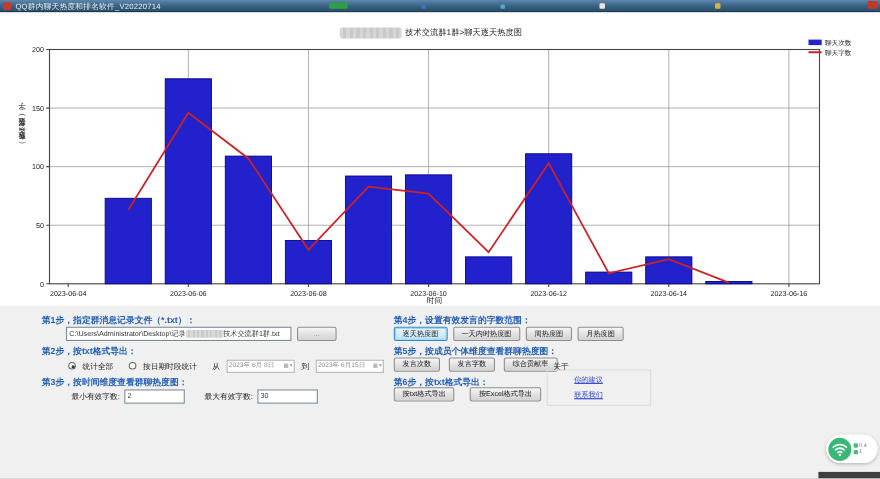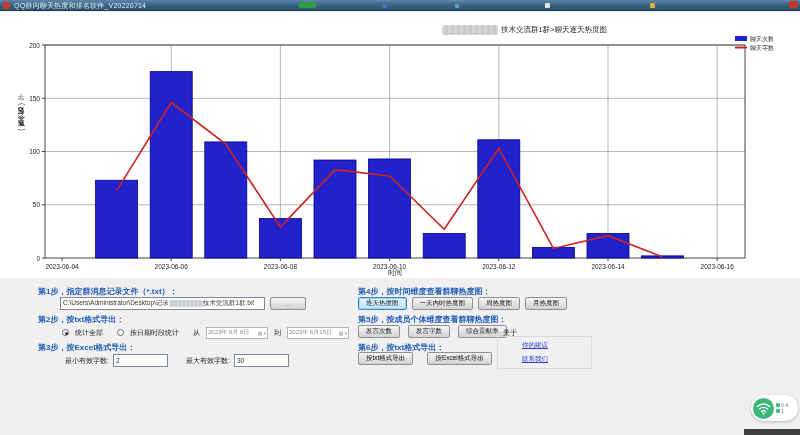--- a/index.html
+++ b/index.html
@@ -9,21 +9,21 @@
 
   
   #titlebar { position:absolute; left:0; top:0; width:800px; height:11px;
     background:linear-gradient(#5d86ad,#35607f 60%,#2b516d); border-bottom:1px solid #1d3c52; }
   #titlebar .app-icon { position:absolute; left:3px; top:2px; width:7px; height:7px; background:#c23b2e; border-radius:1px; }
   #titlebar .title-text { position:absolute; left:14px; top:1px; font-size:7px; color:#e9eef2; letter-spacing:0.2px; white-space:nowrap; }
   .speck { position:absolute; border-radius:1px; }
 
   
   #chart-card { position:absolute; left:0; top:12px; width:800px; height:266px; background:#fff; }
-  #chart-title { position:absolute; left:207px; top:13px; width:400px; display:flex; justify-content:flex-end; align-items:center; gap:3px; }
+  #chart-title { position:absolute; left:192px; top:13px; width:400px; display:flex; justify-content:center; align-items:center; gap:3px; }
   #chart-title .blur-box { width:56px; height:10px; border-radius:2px;
      background:repeating-linear-gradient(90deg,#d6d6d6 0 3px,#c7c9cc 3px 6px); filter:blur(0.6px); }
   #chart-title .title-text { font-size:7.5px; color:#222; white-space:nowrap; }
   #y-axis-label { position:absolute; left:17px; top:90px; font-size:6.5px; color:#222;
      writing-mode:vertical-rl; transform:rotate(180deg); letter-spacing:1px; }
   #x-axis-label { position:absolute; left:0; top:256px; width:790px; text-align:center; font-size:7px; color:#222; }
   #chart-svg { position:absolute; left:8px; top:12px; }
 
   
   .step-label { position:absolute; font-size:8px; font-weight:bold; color:#1f5bb5; white-space:nowrap; }
@@ -154,29 +154,29 @@
       <span class="dd-icon">▾</span>
     </span>
     <span class="ctl-text">到</span>
     <span class="datebox">
       <span>2023年 6月15日</span>
       <span class="cal-icon">▦</span>
       <span class="dd-icon">▾</span>
     </span>
   </div>
 
-  <div class="step-label" style="left:38px;top:342px;">第3步，按Excel格式导出：</div>
+  <div class="step-label" style="left:38px;top:342px;">第3步，按时间维度查看群聊热度图：</div>
   <div class="row" style="left:65px;top:354px;height:13px;gap:4px;">
     <span class="ctl-text">最小有效字数:</span>
     <input class="num-input" value="2" style="">
     <span class="ctl-text" style="margin-left:14px;">最大有效字数:</span>
     <input class="num-input" value="30" style="">
   </div>
 
-  <div class="step-label" style="left:358px;top:286px;">第4步，按时间维度查看群聊热度图：</div>
+  <div class="step-label" style="left:358px;top:286px;">第4步，设置有效发言的字数范围：</div>
   <div class="row" style="left:358px;top:297px;gap:5px;">
     <button class="btn focused">逐天热度图</button>
     <button class="btn">一天内时热度图</button>
     <button class="btn">周热度图</button>
     <button class="btn">月热度图</button>
   </div>
 
   <div class="step-label" style="left:358px;top:314px;">第5步，按成员个体维度查看群聊热度图：</div>
   <div class="row" style="left:358px;top:325px;gap:8px;">
     <button class="btn">发言次数</button>

